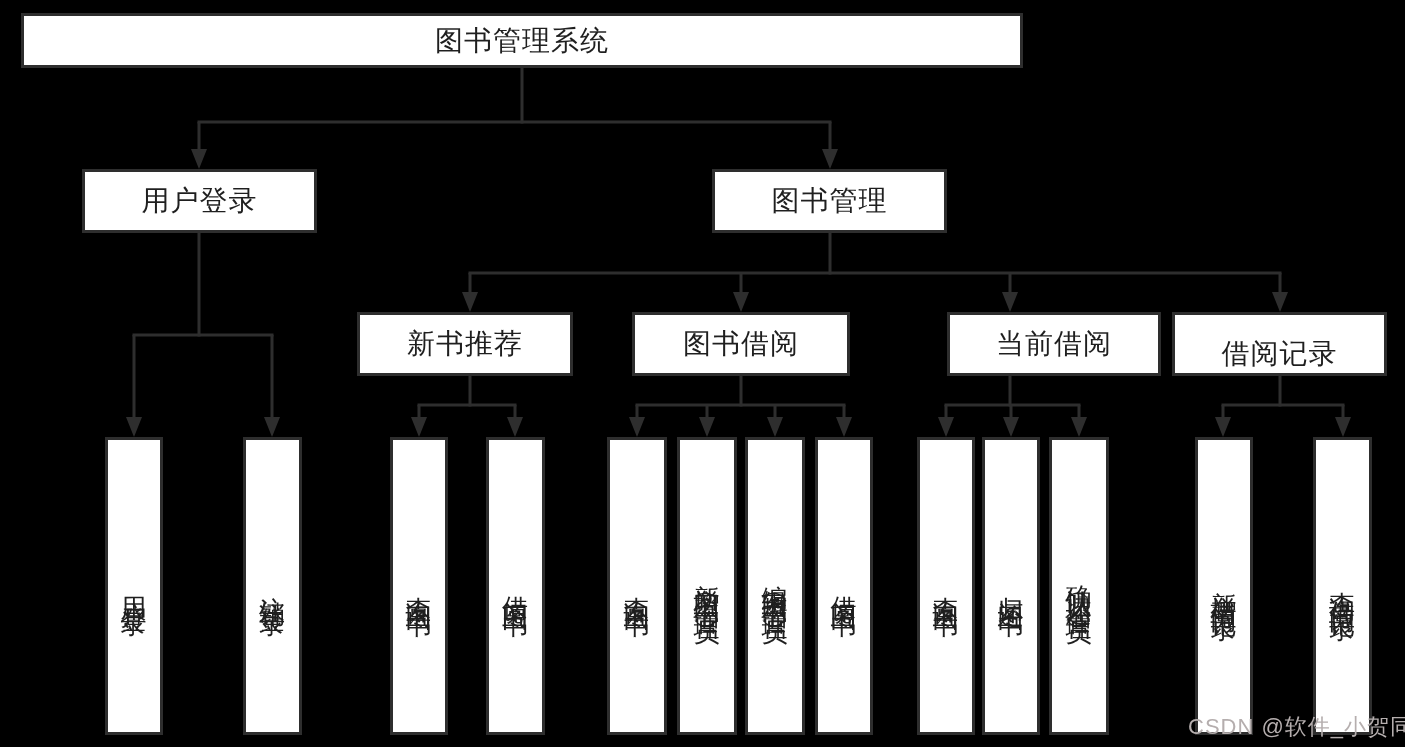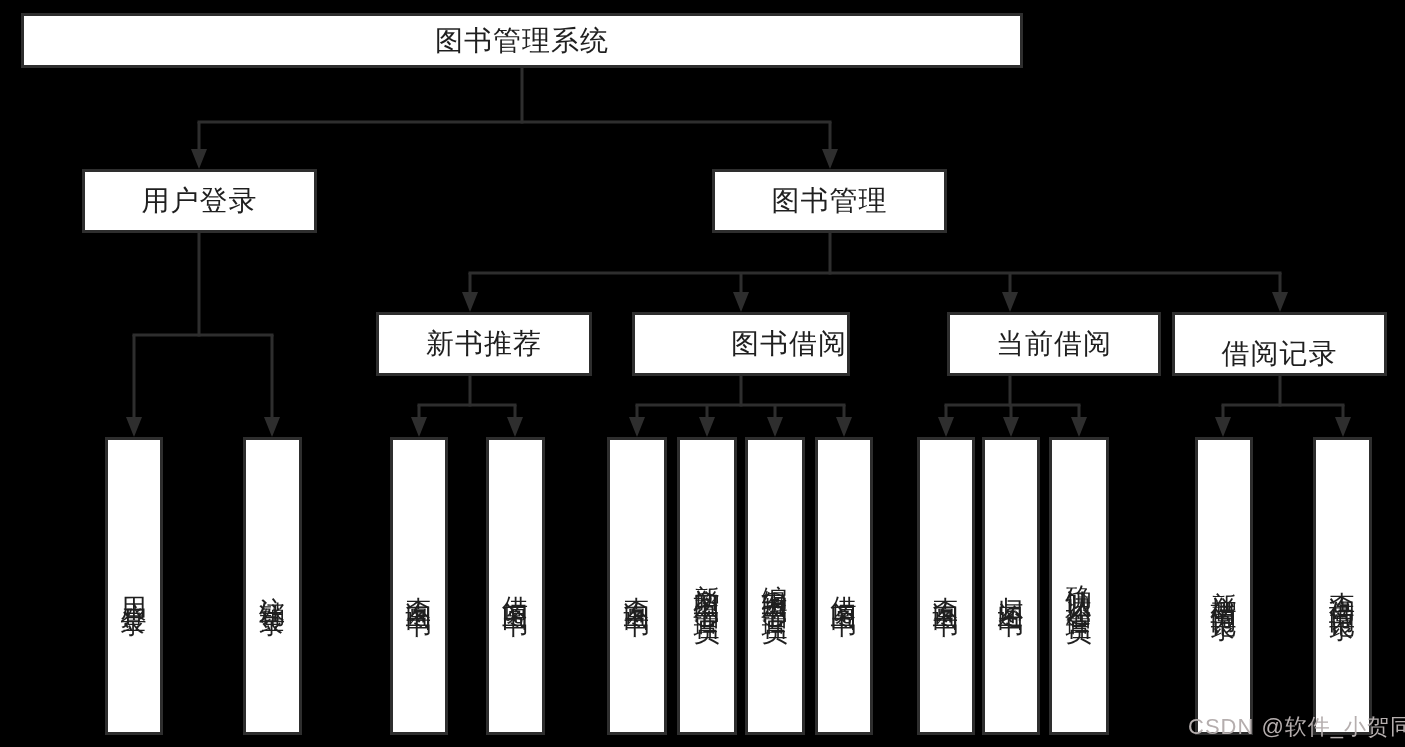--- a/index.html
+++ b/index.html
@@ -149,24 +149,24 @@
     <span>图书管理系统</span>
   </div>
 
   <div class="node" style="left:82px; top:169px; width:235px; height:64px;">
     <span>用户登录</span>
   </div>
   <div class="node" style="left:712px; top:169px; width:235px; height:64px;">
     <span>图书管理</span>
   </div>
 
-  <div class="node" style="left:376px; top:312px; width:216px; height:64px;text-align:right;">
+  <div class="node" style="left:357px; top:312px; width:216px; height:64px;text-align:right;">
     <span>新书推荐</span>
   </div>
-  <div class="node" style="left:632px; top:312px; width:218px; height:64px;justify-content:flex-end;">
+  <div class="node" style="left:632px; top:312px; width:218px; height:64px;">
     <span>图书借阅</span>
   </div>
   <div class="node" style="left:903px; top:312px; width:214px; height:64px;margin-left:44px;">
     <span>当前借阅</span>
   </div>
   <div class="node" style="left:1172px; top:312px; width:215px; height:64px;align-items:flex-end;">
     <span>借阅记录</span>
   </div>
 
   <div class="vnode" style="left:105px; width:58px;">

